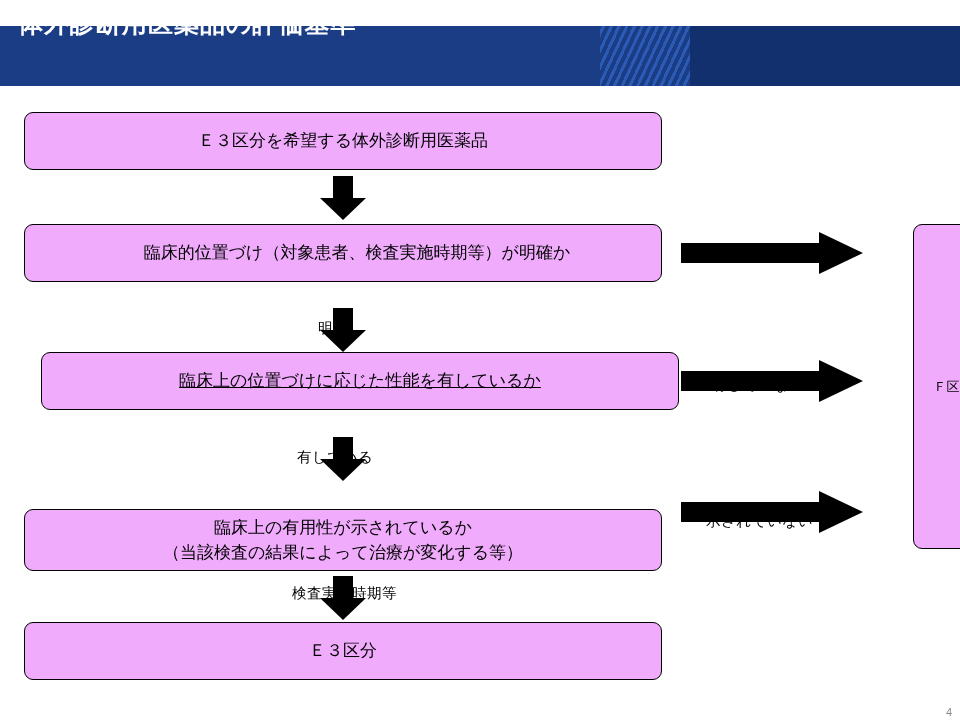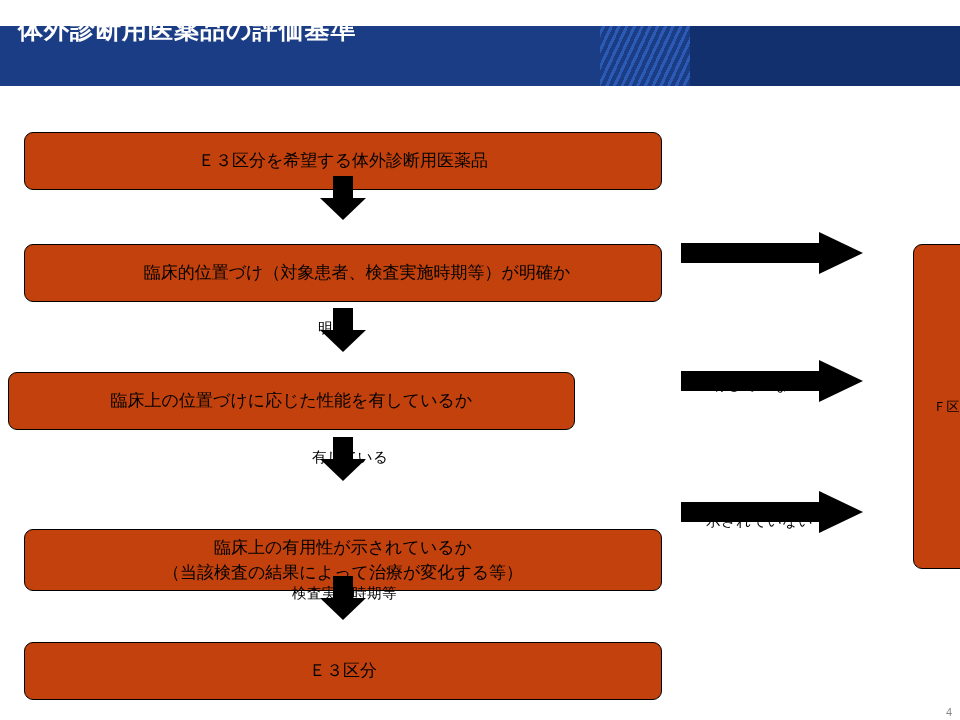--- a/index.html
+++ b/index.html
@@ -50,49 +50,48 @@
     top: 0;
     left: 690px;
     width: 0;
     height: 0;
     border-top: 60px solid #12306e;
     border-left: 30px solid transparent;
   }
   .title-text {
     position: absolute;
     left: 18px;
-    top: 13px;
+    top: 7px;
     font-size: 25px;
     font-weight: bold;
     color: #ffffff;
     letter-spacing: 1px;
     white-space: nowrap;
   }
 
   
   .node {
     position: absolute;
     box-sizing: border-box;
     border: 1.6px solid #000000;
     border-radius: 9px;
-    background: #c2410c;
+    background: #f0abfc;
     display: flex;
     align-items: center;
     justify-content: center;
     text-align: center;
     font-size: 17px;
     color: #000000;
     line-height: 1.5;
     white-space: pre-line;
-    margin-top: 20px;
   }
 
   .node-l1 { left: 24px;  top: 112px; width: 638px; height: 58px; }
   .node-l2 { left: 24px;  top: 224px; width: 638px; height: 58px; padding-left: 28px; }
-  .node-l3 { left: 8px;  top: 352px; width: 567px; height: 58px; }
+  .node-l3 { left: 41px;  top: 352px; width: 638px; height: 58px; text-decoration: underline; }
   .node-l4 { left: 24px;  top: 509px; width: 638px; height: 62px; }
   .node-l5 { left: 24px;  top: 622px; width: 638px; height: 58px; }
 
   .node-f {
     left: 913px; top: 224px; width: 80px; height: 325px;
     font-size: 13px;
   }
 
   
   .arrow-down {
@@ -154,21 +153,21 @@
   
   .edge-label {
     position: absolute;
     font-size: 14.5px;
     color: #000000;
     white-space: nowrap;
     letter-spacing: 0.5px;
     margin-top: 31px;
   }
   .lbl-v1 { left: 318px; top: 288px; }
-  .lbl-v2 { left: 312px; top: 417px; }
+  .lbl-v2 { left: 297px; top: 417px; }
   .lbl-v3 { left: 292px; top: 553px; }
   .lbl-h1 { left: 737px; top: 215px; }
   .lbl-h2 { left: 712px; top: 345px; }
   .lbl-h3 { left: 706px; top: 481px; }
 
   
   .page-mark {
     position: absolute;
     right: 8px;
     bottom: 2px;

